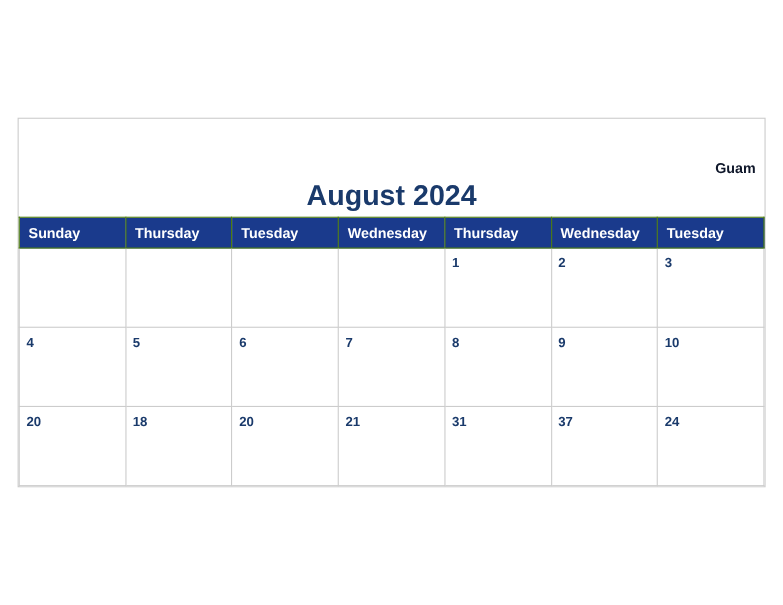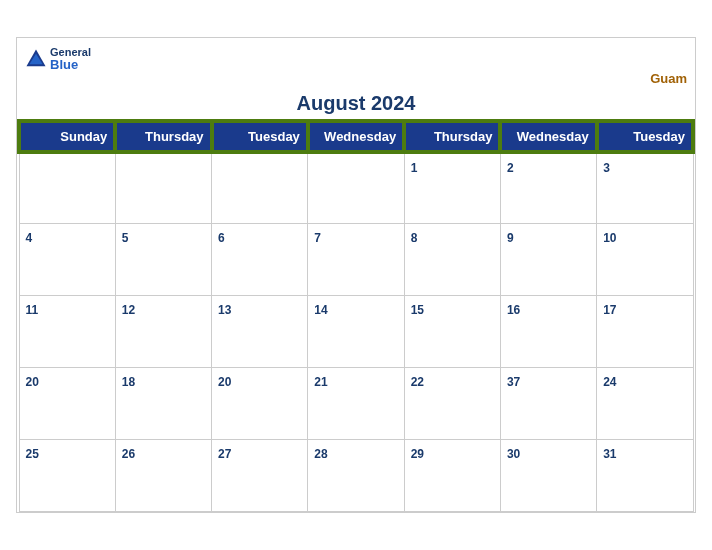--- a/index.html
+++ b/index.html
@@ -18,21 +18,21 @@
       background: #fff;
     }
     .calendar-header {
       display: flex;
       justify-content: center;
       align-items: center;
       padding: 10px 20px 4px;
       position: relative;
     }
     .calendar-title {
-      font-size: 20px;
+      font-size: 26px;
       font-weight: bold;
       color: #1a3a6b;
       text-align: center;
       flex: 1;
       margin-top: 44px;
     }
     .brand {
       position: absolute;
       left: 8px;
       top: 8px;
@@ -64,36 +64,36 @@
     .brand-text {
       display: flex;
       flex-direction: column;
     }
     .region-label {
       position: absolute;
       right: 8px;
       top: 50%;
       transform: translateY(-50%);
       font-size: 13px;
-      color: #a16207;
+      color: #0f172a;
       font-weight: bold;
       text-align: center;
     }
     .calendar-grid {
       width: 100%;
       border-collapse: collapse;
     }
     .calendar-grid th {
       background-color: #1a3a8c;
       color: #fff;
-      text-align: right;
+      text-align: left;
       padding: 6px 6px 6px 8px;
       font-size: 13px;
       font-weight: 600;
-      border: 4px solid #4d7c0f;
+      border: 1px solid #4d7c0f;
     }
     .calendar-grid td {
       border: 1px solid #ccc;
       vertical-align: top;
       width: calc(100% / 7);
       height: 72px;
       padding: 4px 6px;
       background: #fff;
     }
     .day-number {
@@ -103,32 +103,20 @@
     }
     .empty-cell {
       background: #fff;
     }
   </style>
 </head>
 <body>
 
 <div class="calendar-wrapper">
   <div class="calendar-header">
-    <div class="brand">
-      <div class="brand-logo">
-        <svg class="brand-logo-icon" viewBox="0 0 30 30" xmlns="http://www.w3.org/2000/svg">
-          <polygon points="15,2 28,25 2,25" fill="#1a3a8c"></polygon>
-          <polygon points="15,8 24,22 6,22" fill="#2563c7"></polygon>
-        </svg>
-        <div class="brand-text">
-          <span class="brand-general">General</span>
-          <span class="brand-blue">Blue</span>
-        </div>
-      </div>
-    </div>
     <div class="calendar-title">August 2024</div>
     <div class="region-label">Guam</div>
   </div>
   <table class="calendar-grid">
     <thead>
       <tr>
       <th>Sunday</th>
           <th>Thursday</th>
           <th>Tuesday</th>
           <th>Wednesday</th>
@@ -150,41 +138,23 @@
         <tr>
           <td><span class="day-number">4</span></td>
           <td><span class="day-number">5</span></td>
           <td><span class="day-number">6</span></td>
           <td><span class="day-number">7</span></td>
           <td><span class="day-number">8</span></td>
           <td><span class="day-number">9</span></td>
           <td><span class="day-number">10</span></td>
         </tr>
         <tr>
-          <td><span class="day-number">11</span></td>
-          <td><span class="day-number">12</span></td>
-          <td><span class="day-number">13</span></td>
-          <td><span class="day-number">14</span></td>
-          <td><span class="day-number">15</span></td>
-          <td><span class="day-number">16</span></td>
-          <td><span class="day-number">17</span></td>
-        </tr>
-        <tr>
           <td><span class="day-number">20</span></td>
           <td><span class="day-number">18</span></td>
           <td><span class="day-number">20</span></td>
           <td><span class="day-number">21</span></td>
-          <td><span class="day-number">22</span></td>
+          <td><span class="day-number">31</span></td>
           <td><span class="day-number">37</span></td>
           <td><span class="day-number">24</span></td>
-        </tr>
-        <tr>
-          <td><span class="day-number">25</span></td>
-          <td><span class="day-number">26</span></td>
-          <td><span class="day-number">27</span></td>
-          <td><span class="day-number">28</span></td>
-          <td><span class="day-number">29</span></td>
-          <td><span class="day-number">30</span></td>
-          <td><span class="day-number">31</span></td>
         </tr>
       </tbody>
   </table>
 </div>
 
 </body></html>

